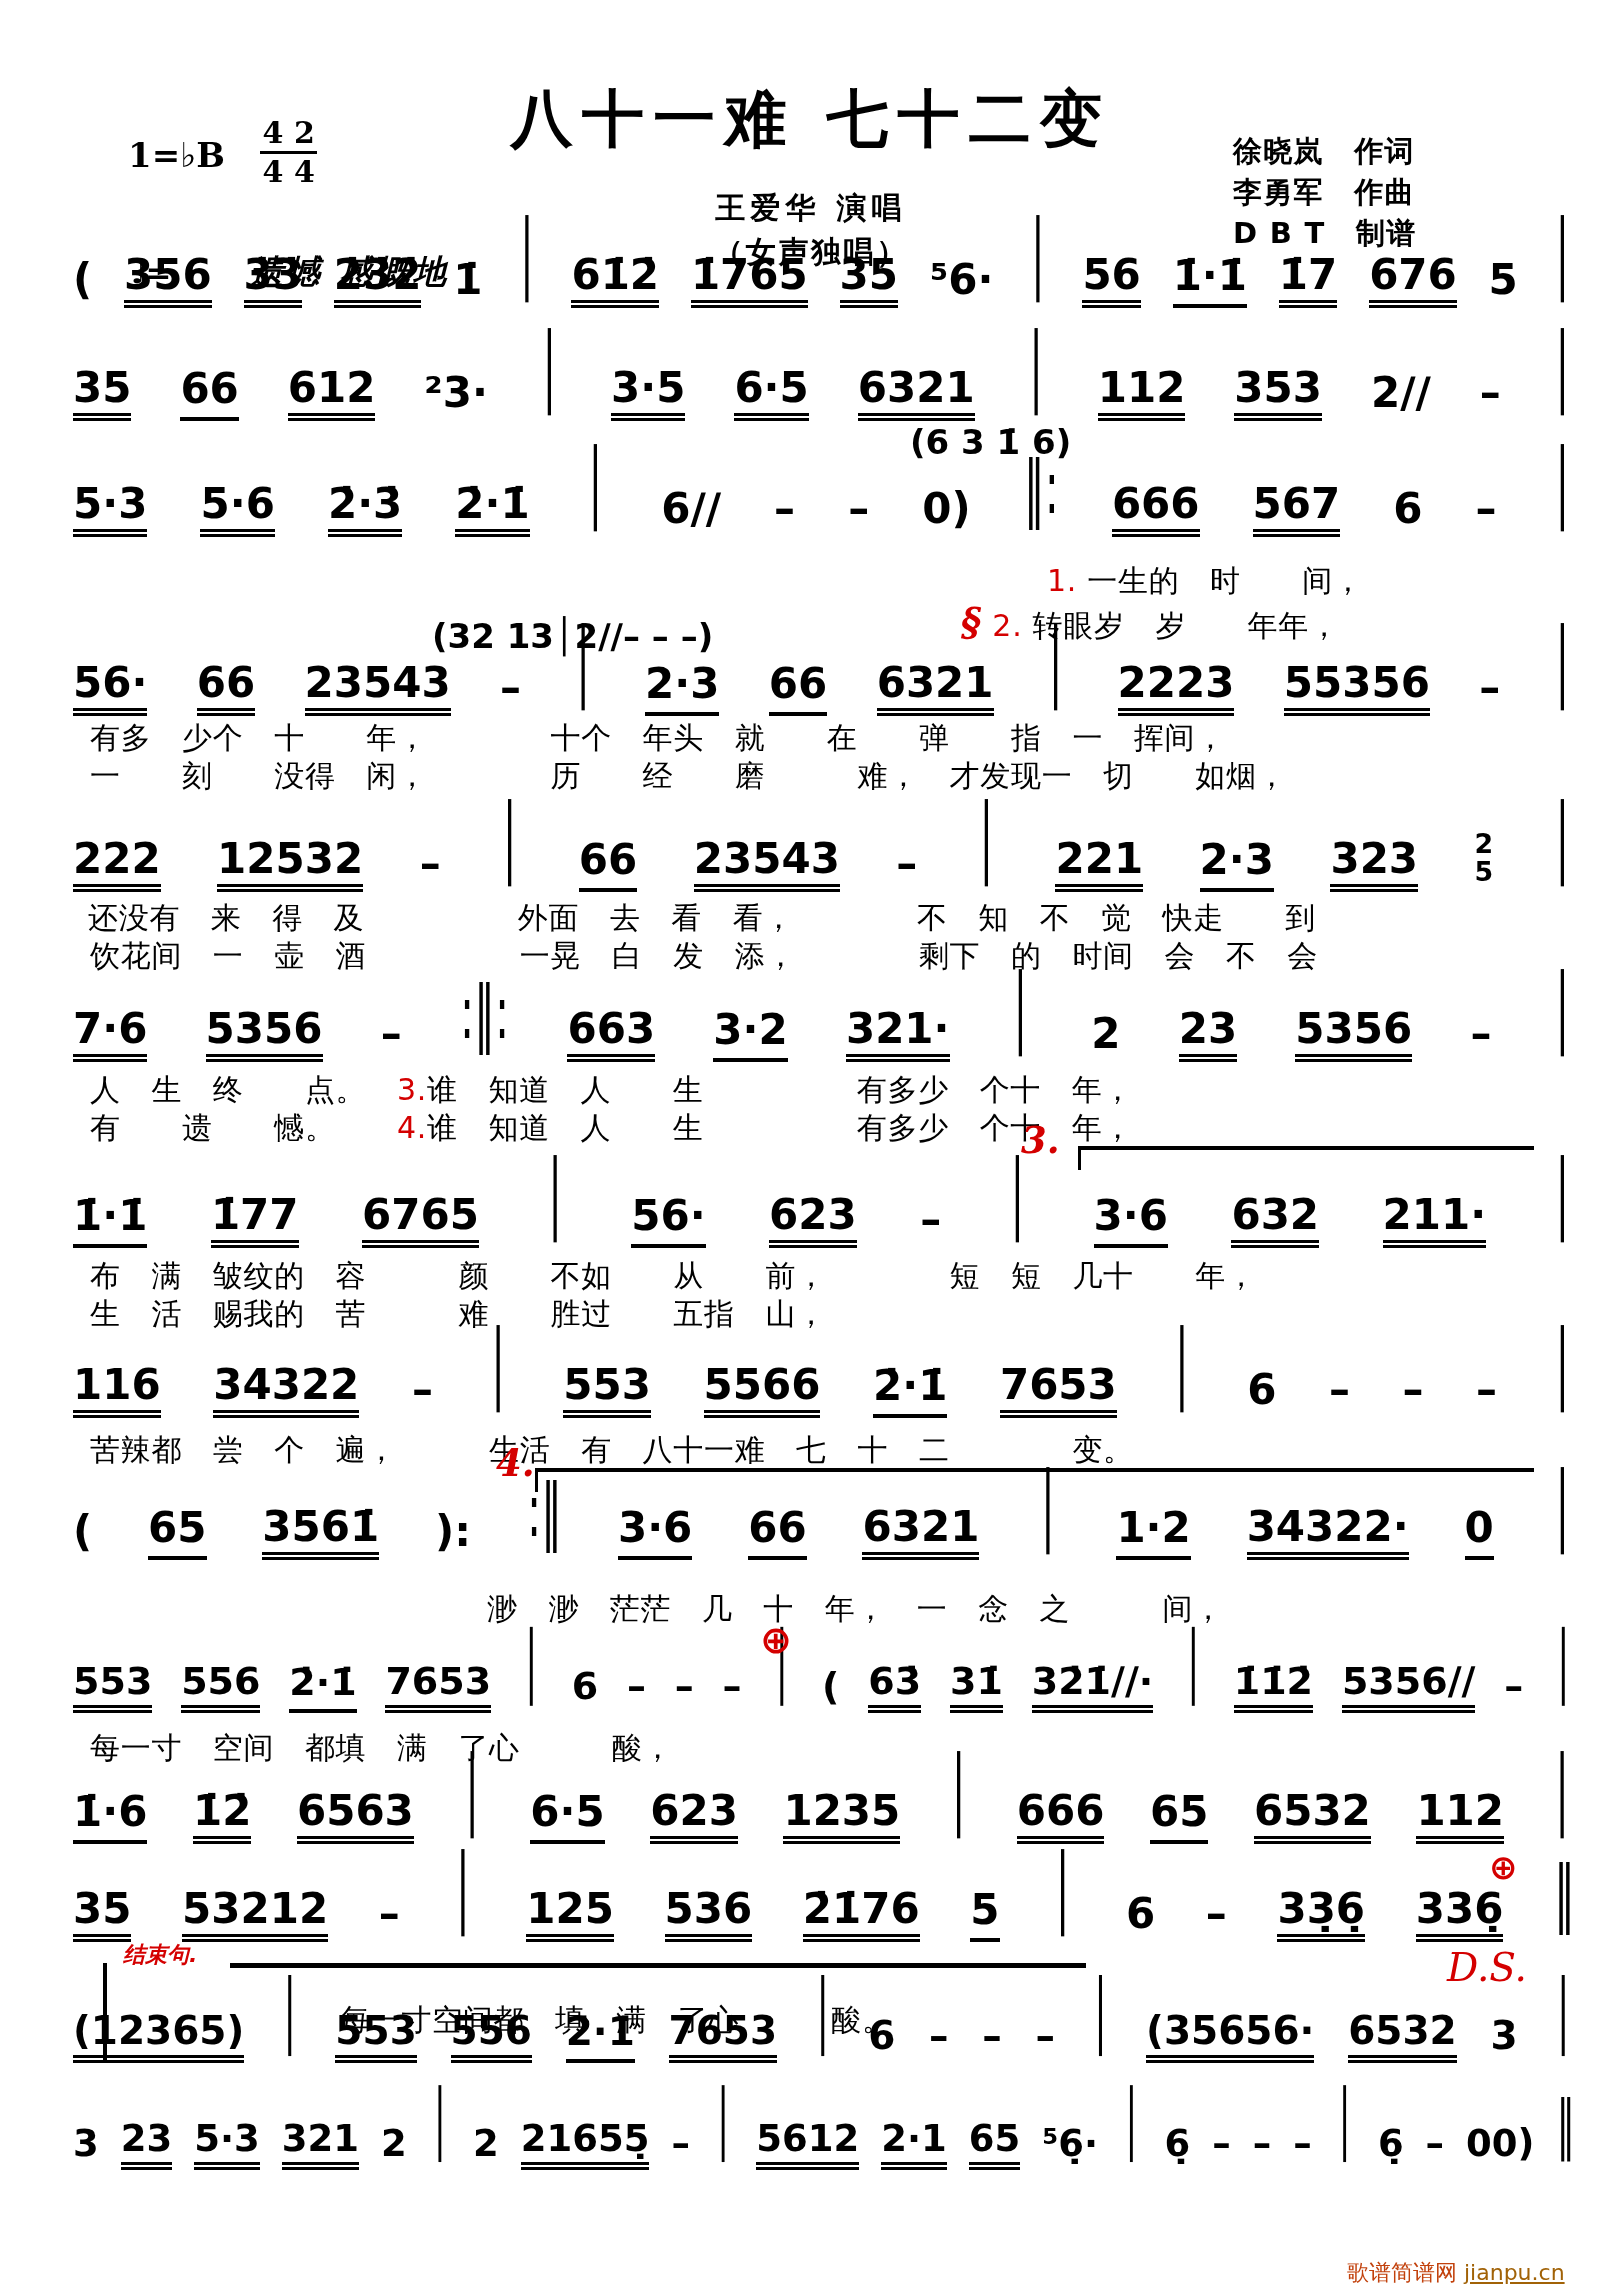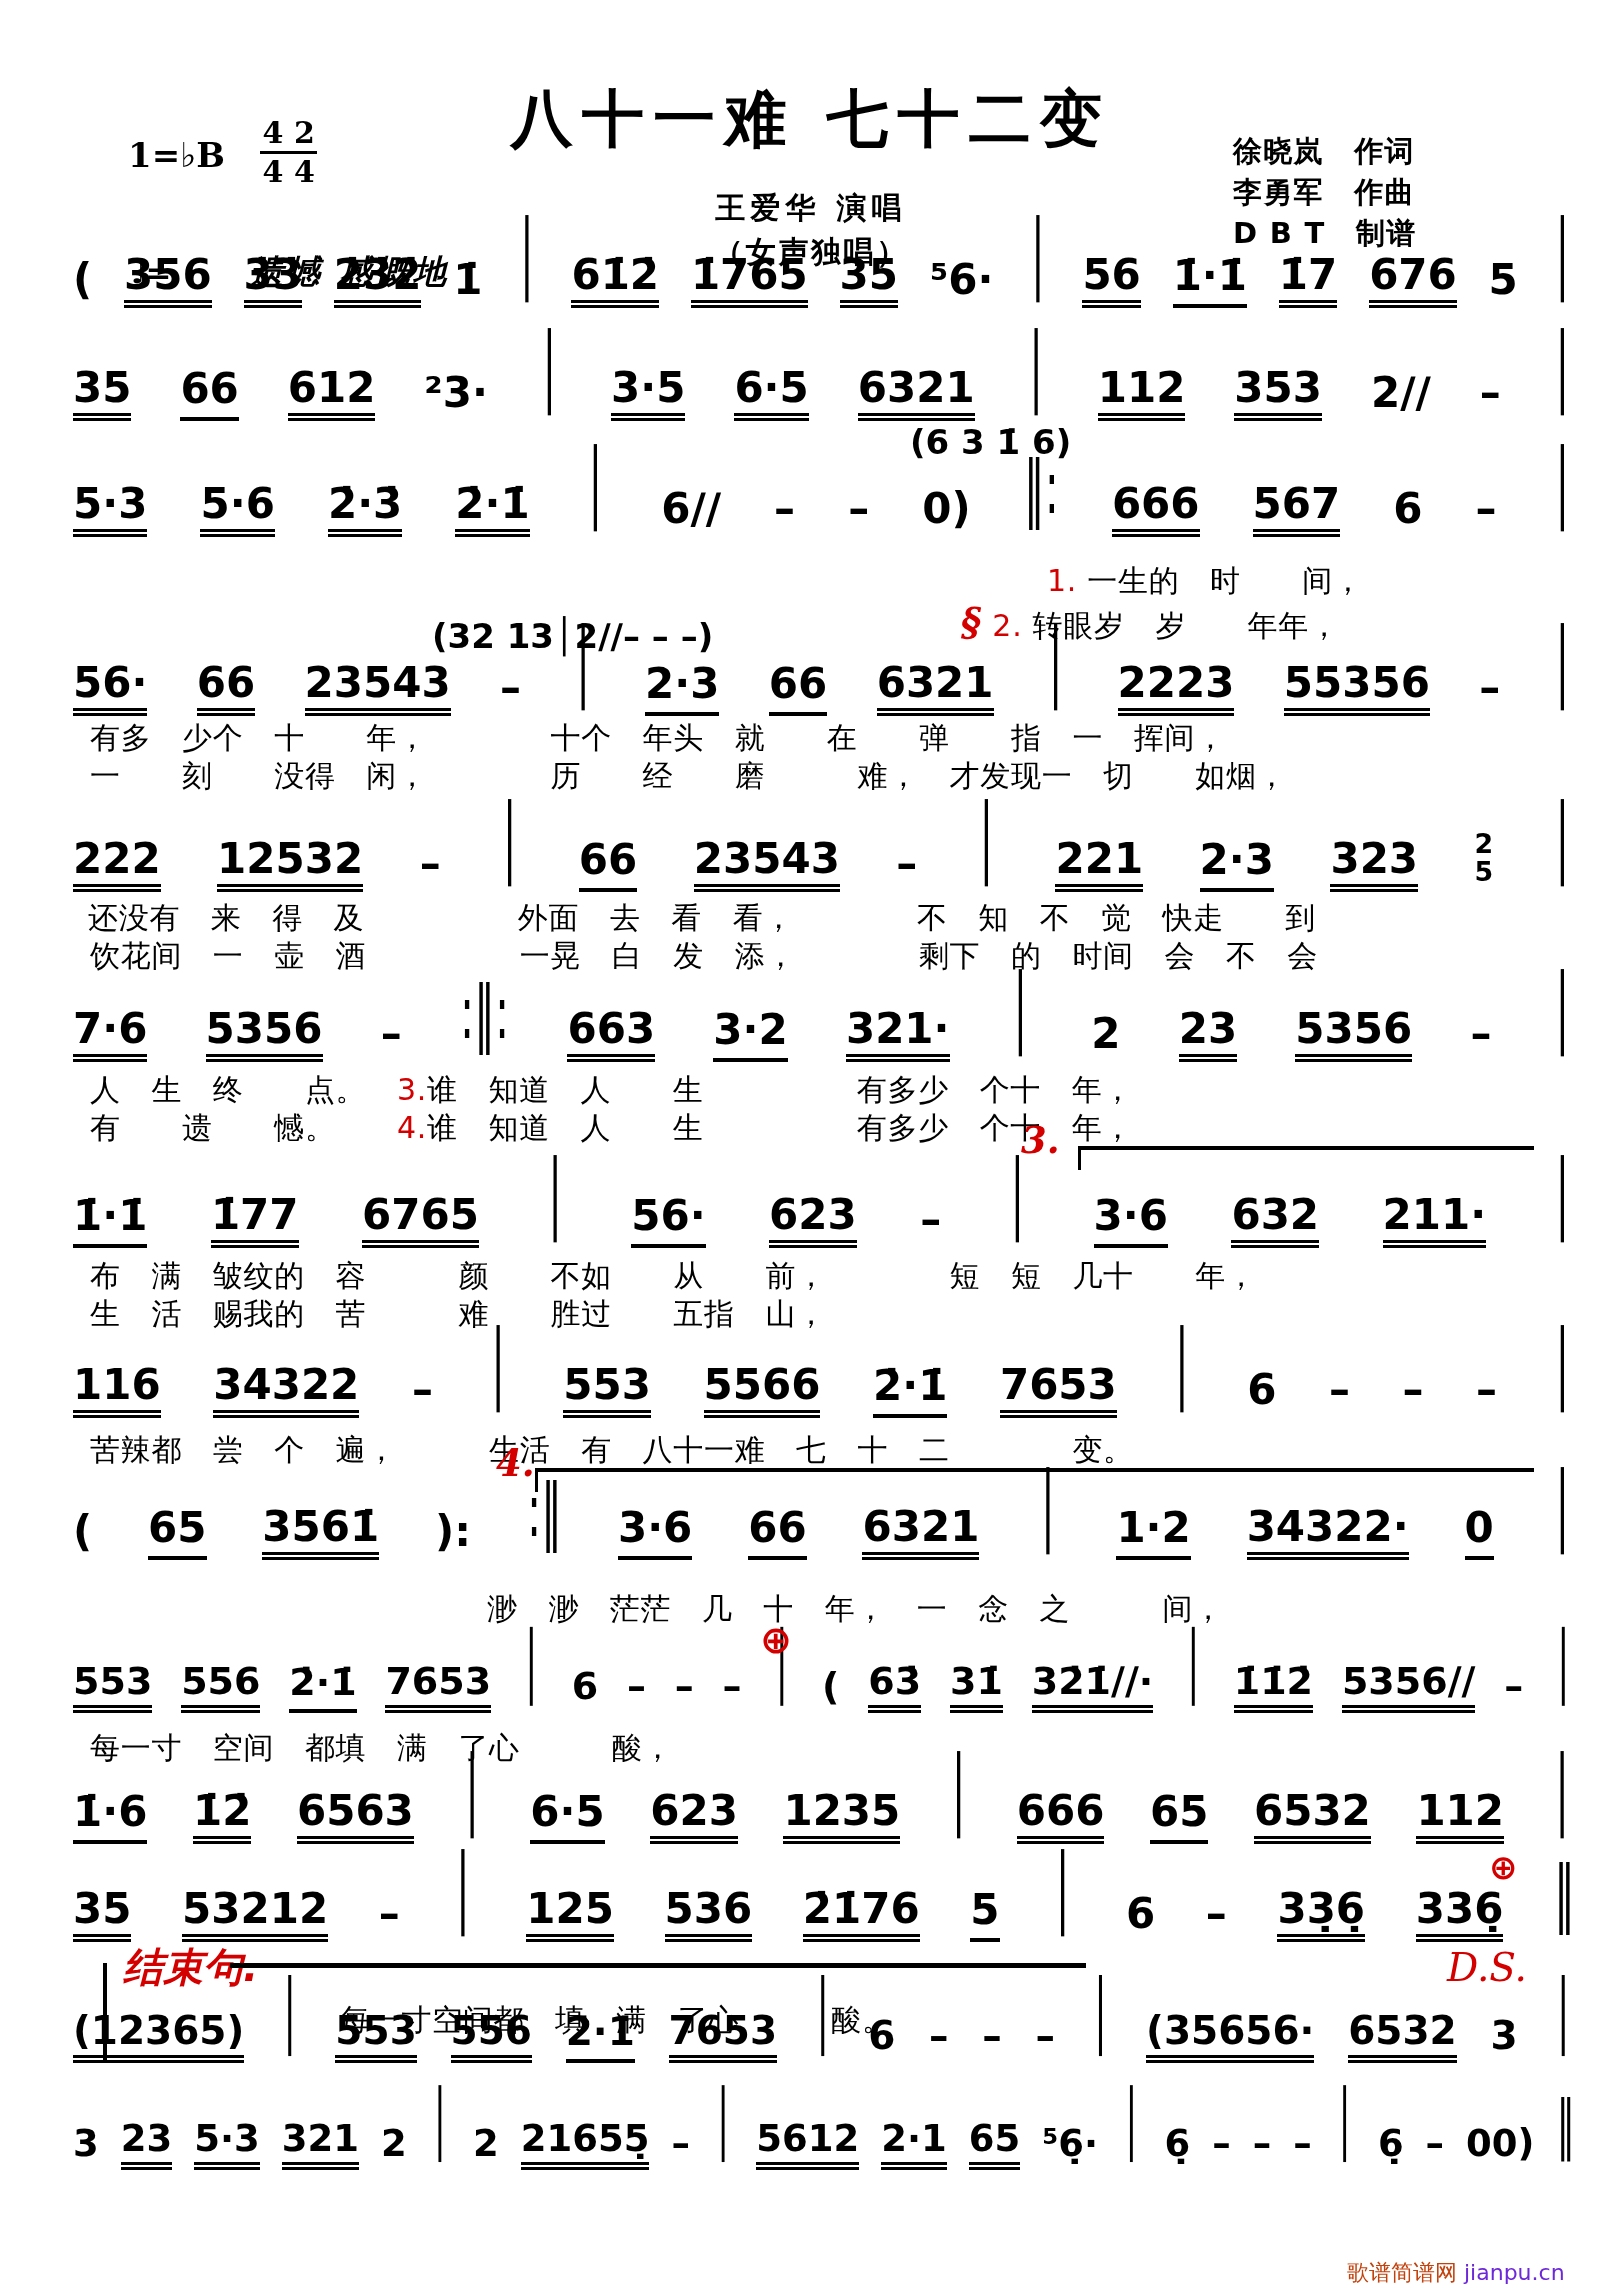--- a/index.html
+++ b/index.html
@@ -25,28 +25,28 @@
   .b2{border-bottom:8.5px double #000;padding-bottom:2.6px;}
   .bar{transform:scaleY(1.75);transform-origin:center bottom;font-weight:normal;}
   .stack{display:inline-flex;flex-direction:column;align-items:center;font-size:0.64em;line-height:1.05;}
   .pre{position:absolute;font-weight:bold;font-size:34px;white-space:pre;}
   .lyr{position:absolute;font-size:30px;white-space:pre;letter-spacing:0.7px;}
   .red{color:#d40000;}
   .segno{font-family:"DejaVu Serif",serif;font-style:italic;font-size:39px;font-weight:bold;}
   
   .volta-label{position:absolute;color:#d40000;font-size:37px;font-weight:bold;font-style:italic;font-family:"DejaVu Serif",serif;}
   .volta-line{position:absolute;border-top:4.6px solid #000;border-left:3.9px solid #000;height:19.6px;}
-  .ending-label{position:absolute;color:#d40000;font-size:40px;font-weight:bold;font-style:italic;}
+  .ending-label{position:absolute;color:#d40000;font-size:22px;font-weight:bold;font-style:italic;}
   .ending-line{position:absolute;border-top:5.2px solid #000;height:0;}
   .ending-corner{position:absolute;border-left:4.6px solid #000;width:0;height:98px;}
   .coda{position:absolute;color:#d40000;font-weight:bold;}
   .ds{position:absolute;color:#d40000;font-size:39px;font-weight:normal;font-style:italic;font-family:"DejaVu Serif",serif;}
   .watermark{position:absolute;left:1347px;top:2258px;font-size:22px;}
   .wm-gray{color:#c2410c;}
-  .wm-orange{color:#6d28d9;}
+  .wm-orange{color:#a16207;text-decoration:underline;}
 </style>
 </head>
 <body>
 
 <div class="page">
 
   <div class="title">八十一难 七十二变</div>
   <div class="singer">王爱华 演唱</div>
   <div class="voice">（女声独唱）</div>
 

